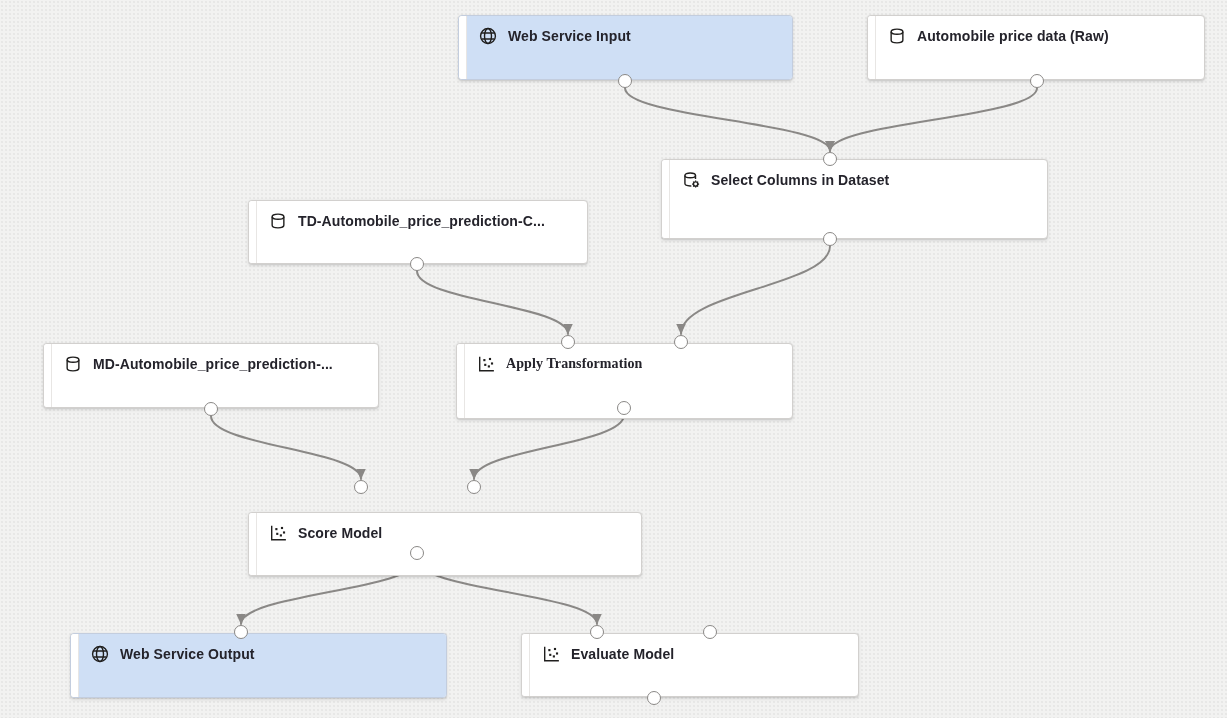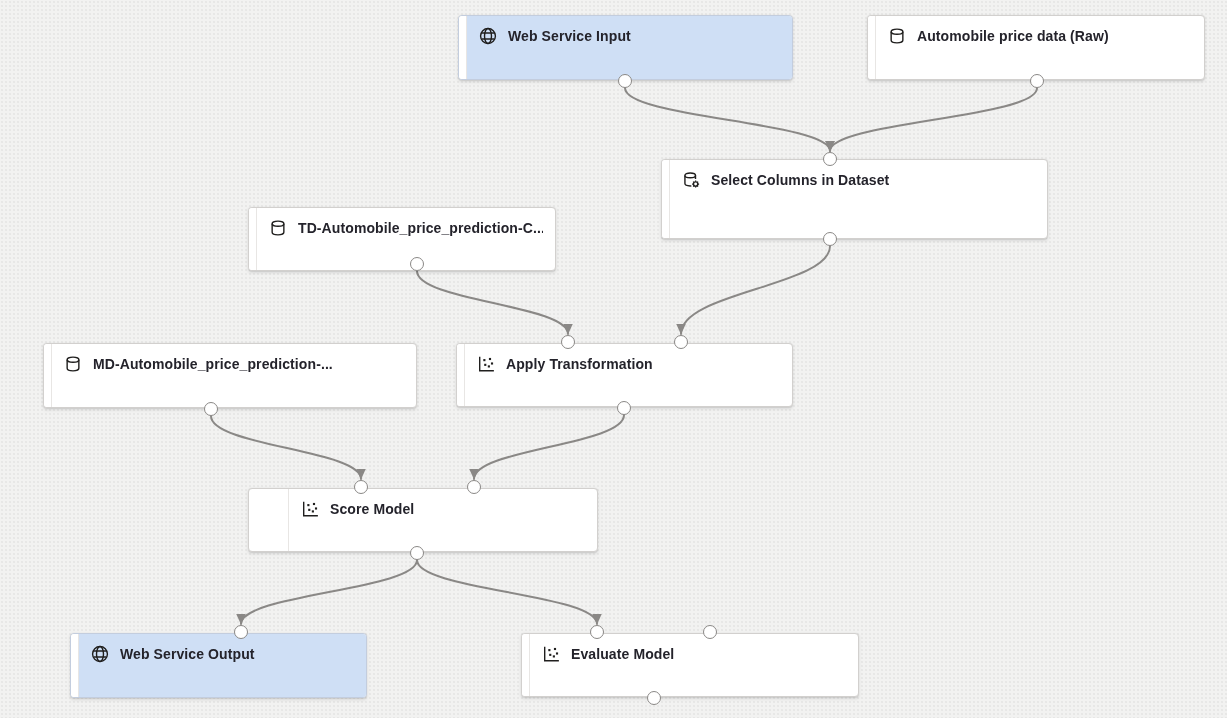--- a/index.html
+++ b/index.html
@@ -129,81 +129,81 @@
             <line x1="13.6" y1="13.1" x2="14.3" y2="13.8"></line>
             <line x1="14.3" y1="9.4" x2="13.6" y2="10.1"></line>
             <line x1="10.6" y1="13.1" x2="9.9" y2="13.8"></line>
           </g>
         </svg>
         <span class="title">Select Columns in Dataset</span>
       </div>
     </div>
   </div>
 
-  <div class="node" style="left:248px;top:200px;width:308px;height:64px;margin-top:7px;">
+  <div class="node" style="left:248px;top:200px;width:340px;height:64px;">
     <div class="strip"></div>
     <div class="body">
       <div class="hdr">
         <svg width="18" height="18" viewBox="0 0 16 16">
           <path class="ic" d="M2.8,4.2 L2.8,11.8 C2.8,13.1 5.1,14.1 8,14.1 C10.9,14.1 13.2,13.1 13.2,11.8 L13.2,4.2"></path>
           <ellipse class="ic" cx="8" cy="4.2" rx="5.2" ry="2.3"></ellipse>
         </svg>
         <span class="title">TD-Automobile_price_prediction-C...</span>
       </div>
     </div>
   </div>
 
-  <div class="node" style="left:43px;top:343px;width:374px;height:65px;">
+  <div class="node" style="left:43px;top:343px;width:336px;height:65px;">
     <div class="strip"></div>
     <div class="body">
       <div class="hdr">
         <svg width="18" height="18" viewBox="0 0 16 16">
           <path class="ic" d="M2.8,4.2 L2.8,11.8 C2.8,13.1 5.1,14.1 8,14.1 C10.9,14.1 13.2,13.1 13.2,11.8 L13.2,4.2"></path>
           <ellipse class="ic" cx="8" cy="4.2" rx="5.2" ry="2.3"></ellipse>
         </svg>
         <span class="title">MD-Automobile_price_prediction-...</span>
       </div>
     </div>
   </div>
 
-  <div class="node" style="left:456px;top:343px;width:337px;height:64px;">
+  <div class="node" style="left:456px;top:343px;width:337px;height:76px;font-family:Liberation Serif, serif;">
     <div class="strip"></div>
     <div class="body">
       <div class="hdr">
         <svg width="18" height="18" viewBox="0 0 16 16">
           <path class="ic" d="M2.4,1.5 L2.4,14 L15,14" stroke-width="1.4"></path>
           <rect class="icdot" x="5.6" y="3.6" width="1.9" height="1.9"></rect>
           <rect class="icdot" x="10.6" y="2.6" width="1.9" height="1.9"></rect>
           <rect class="icdot" x="12.4" y="6.6" width="1.9" height="1.9"></rect>
           <rect class="icdot" x="6.4" y="7.8" width="1.9" height="1.9"></rect>
           <rect class="icdot" x="9.6" y="9.2" width="1.9" height="1.9"></rect>
         </svg>
         <span class="title">Apply Transformation</span>
       </div>
     </div>
   </div>
 
-  <div class="node" style="left:248px;top:488px;width:350px;height:64px;padding-left:32px;">
+  <div class="node" style="left:248px;top:512px;width:394px;height:64px;">
     <div class="strip"></div>
     <div class="body">
       <div class="hdr">
         <svg width="18" height="18" viewBox="0 0 16 16">
           <path class="ic" d="M2.4,1.5 L2.4,14 L15,14" stroke-width="1.4"></path>
           <rect class="icdot" x="5.6" y="3.6" width="1.9" height="1.9"></rect>
           <rect class="icdot" x="10.6" y="2.6" width="1.9" height="1.9"></rect>
           <rect class="icdot" x="12.4" y="6.6" width="1.9" height="1.9"></rect>
           <rect class="icdot" x="6.4" y="7.8" width="1.9" height="1.9"></rect>
           <rect class="icdot" x="9.6" y="9.2" width="1.9" height="1.9"></rect>
         </svg>
         <span class="title">Score Model</span>
       </div>
     </div>
   </div>
 
-  <div class="node blue" style="left:70px;top:633px;width:297px;height:65px;">
+  <div class="node blue" style="left:70px;top:633px;width:377px;height:65px;">
     <div class="strip"></div>
     <div class="body">
       <div class="hdr">
         <svg width="18" height="18" viewBox="0 0 16 16">
           <circle class="ic" cx="8" cy="8" r="6.6"></circle>
           <ellipse class="ic" cx="8" cy="8" rx="3.1" ry="6.6"></ellipse>
           <line class="ic" x1="2.3" y1="5.4" x2="13.7" y2="5.4"></line>
           <line class="ic" x1="2.3" y1="10.6" x2="13.7" y2="10.6"></line>
         </svg>
         <span class="title">Web Service Output</span>

